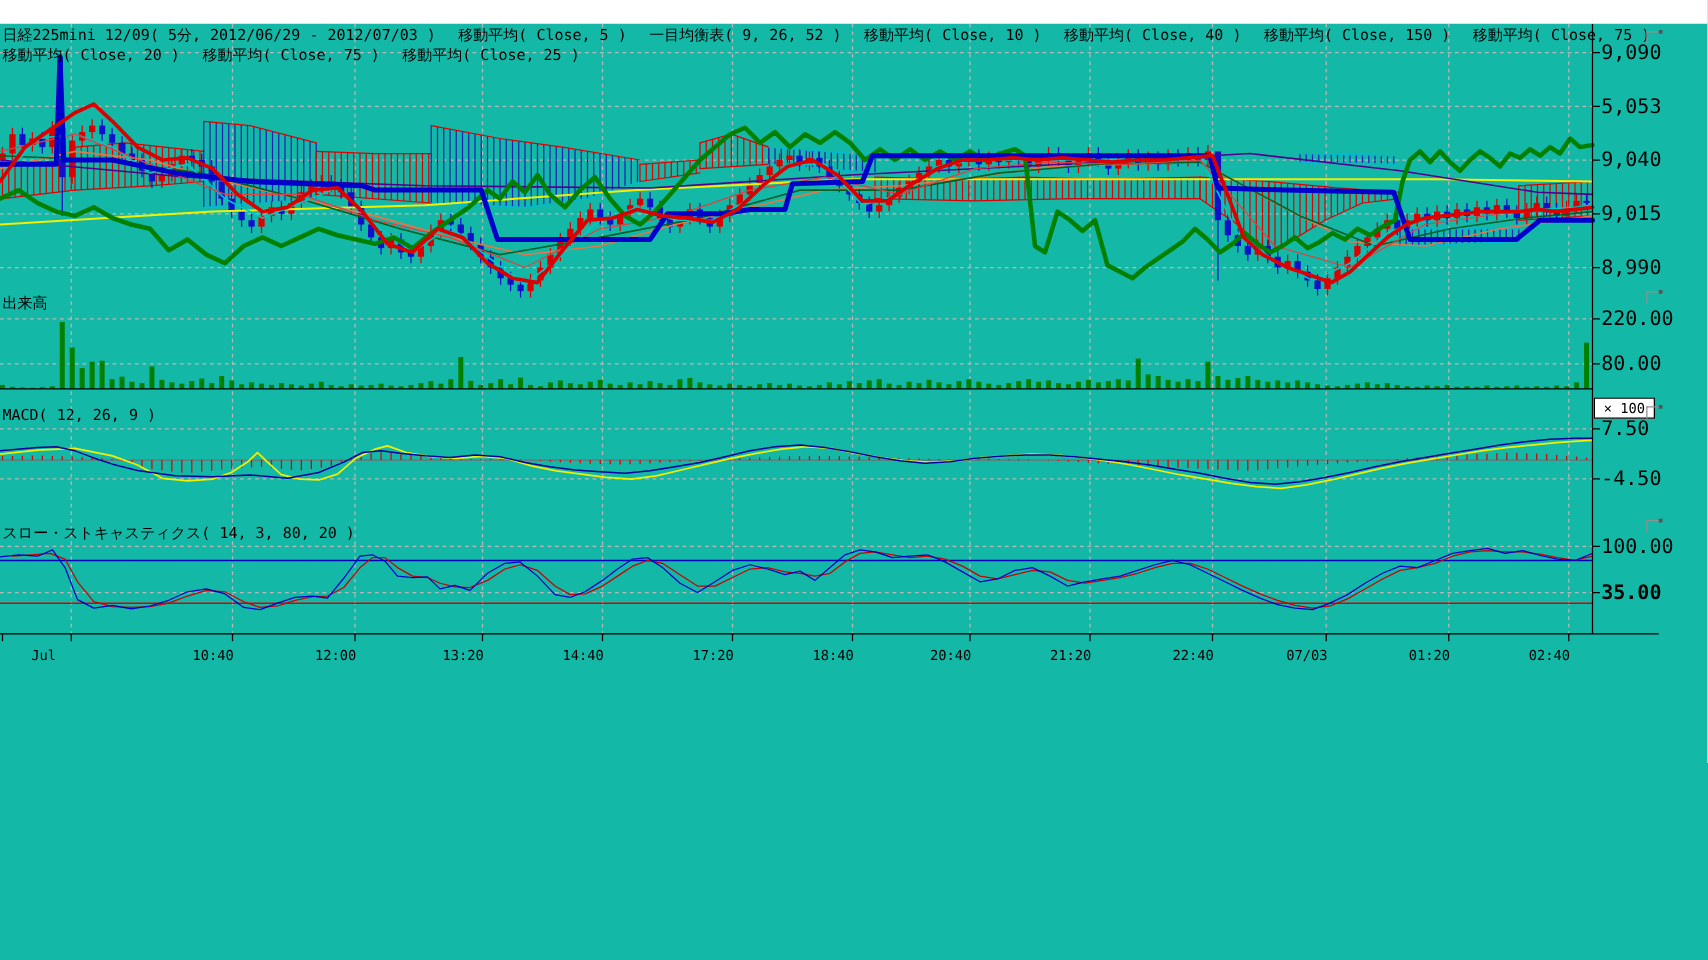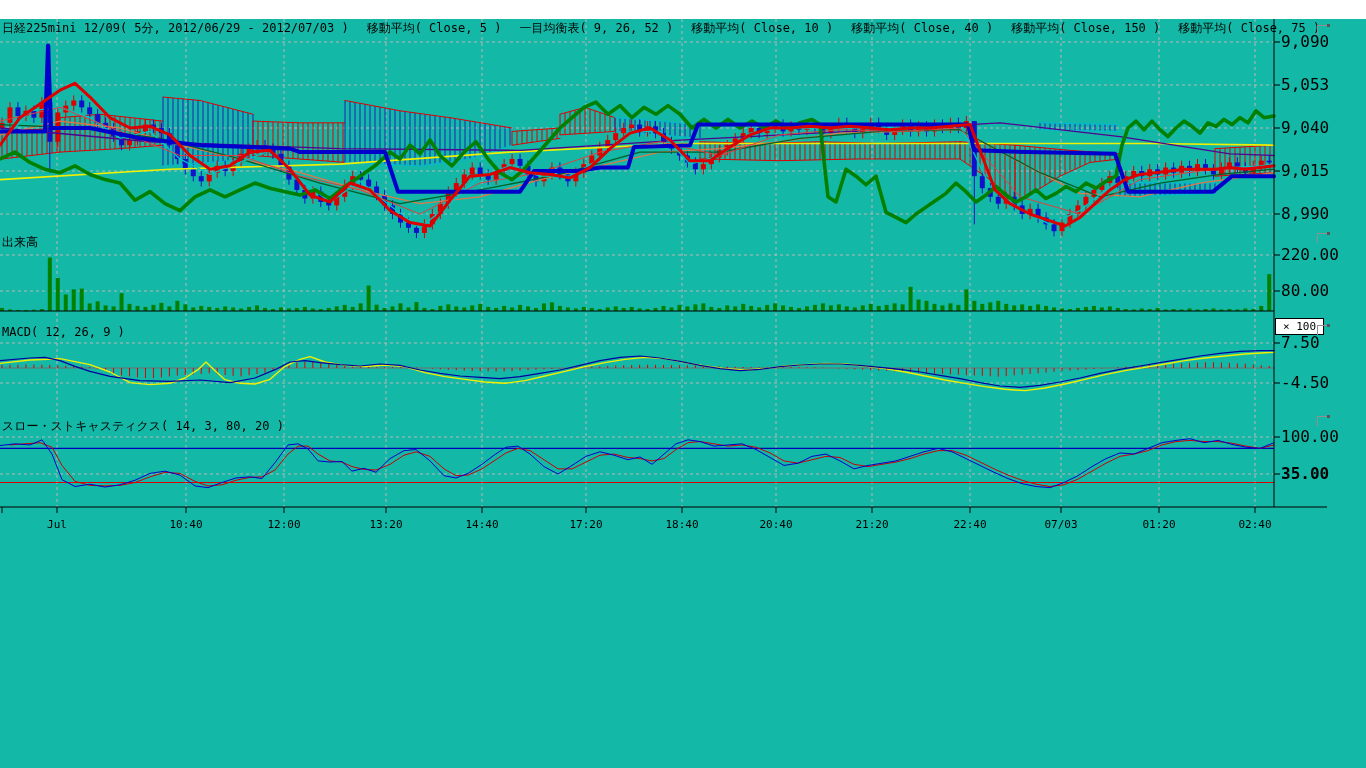--- a/index.html
+++ b/index.html
@@ -6,21 +6,21 @@
   #app{position:relative;width:1366px;height:768px;background:#14b8a6;
        font-family:"DejaVu Sans Mono","DejaVu Sans",monospace;margin-top:19px;}
   #chart-wrap{position:absolute;left:0;top:0;width:1366px;height:525px;}
   #chart-svg{position:absolute;left:0;top:0;}
   .hdr{position:absolute;left:2px;color:#000;font-size:12px;white-space:nowrap;z-index:5;}
   .hdr span{margin-right:18px;}
   #hdr1{top:1px;}
   #hdr2{top:17px;}
   .panel-label{position:absolute;left:2px;color:#000;font-size:12px;z-index:5;white-space:nowrap;}
   .ylab{position:absolute;left:1281px;font-size:16px;color:#000;height:12px;line-height:12px;z-index:5;white-space:nowrap;}
-  .xlab{position:absolute;width:64px;text-align:center;font-size:11px;color:#000;top:499px;z-index:5;white-space:nowrap;}
+  .xlab{position:absolute;width:64px;text-align:left;font-size:11px;color:#000;top:499px;z-index:5;white-space:nowrap;}
   #vol-mult{position:absolute;left:1275px;top:299px;width:47px;height:15px;border:1px solid #000;
             background:#fff;font-size:11px;line-height:15px;text-align:center;z-index:6;}
   .grip{position:absolute;left:1317px;width:10px;height:9px;border-top:1px solid #909090;
         border-left:1px solid #909090;z-index:6;}
   .grip i{position:absolute;right:-2px;top:-2px;width:3px;height:3px;background:#555;}
 </style>
 </head>
 <body>
 
 <div id="app">
@@ -1042,20 +1042,21 @@
         <line x1="776" y1="488" x2="776" y2="494" stroke="#000" stroke-width="1"></line>
         <line x1="872" y1="488" x2="872" y2="494" stroke="#000" stroke-width="1"></line>
         <line x1="970" y1="488" x2="970" y2="494" stroke="#000" stroke-width="1"></line>
         <line x1="1061" y1="488" x2="1061" y2="494" stroke="#000" stroke-width="1"></line>
         <line x1="1159" y1="488" x2="1159" y2="494" stroke="#000" stroke-width="1"></line>
         <line x1="1255" y1="488" x2="1255" y2="494" stroke="#000" stroke-width="1"></line>
         <line x1="2" y1="488" x2="2" y2="494" stroke="#000" stroke-width="1"></line>
       </svg>
 
     <div class="hdr" id="hdr1"><span>日経225mini 12/09( 5分, 2012/06/29 - 2012/07/03 )</span><span>移動平均( Close, 5 )</span><span>一目均衡表( 9, 26, 52 )</span><span>移動平均( Close, 10 )</span><span>移動平均( Close, 40 )</span><span>移動平均( Close, 150 )</span><span>移動平均( Close, 75 )</span></div>
+    <div class="hdr" id="hdr2"><span>移動平均( Close, 20 )</span><span>移動平均( Close, 75 )</span><span>移動平均( Close, 25 )</span></div>
 
     <div class="panel-label" style="top:215px;">出来高</div>
     <div class="panel-label" style="top:306px;">MACD( 12, 26, 9 )</div>
     <div class="panel-label" style="top:399px;text-align:right;">スロー・ストキャスティクス( 14, 3, 80, 20 )</div>
 
     <div id="vol-mult">× 100</div>
 
     <div class="grip" style="top:6px;">
         <i></i>
       </div>

